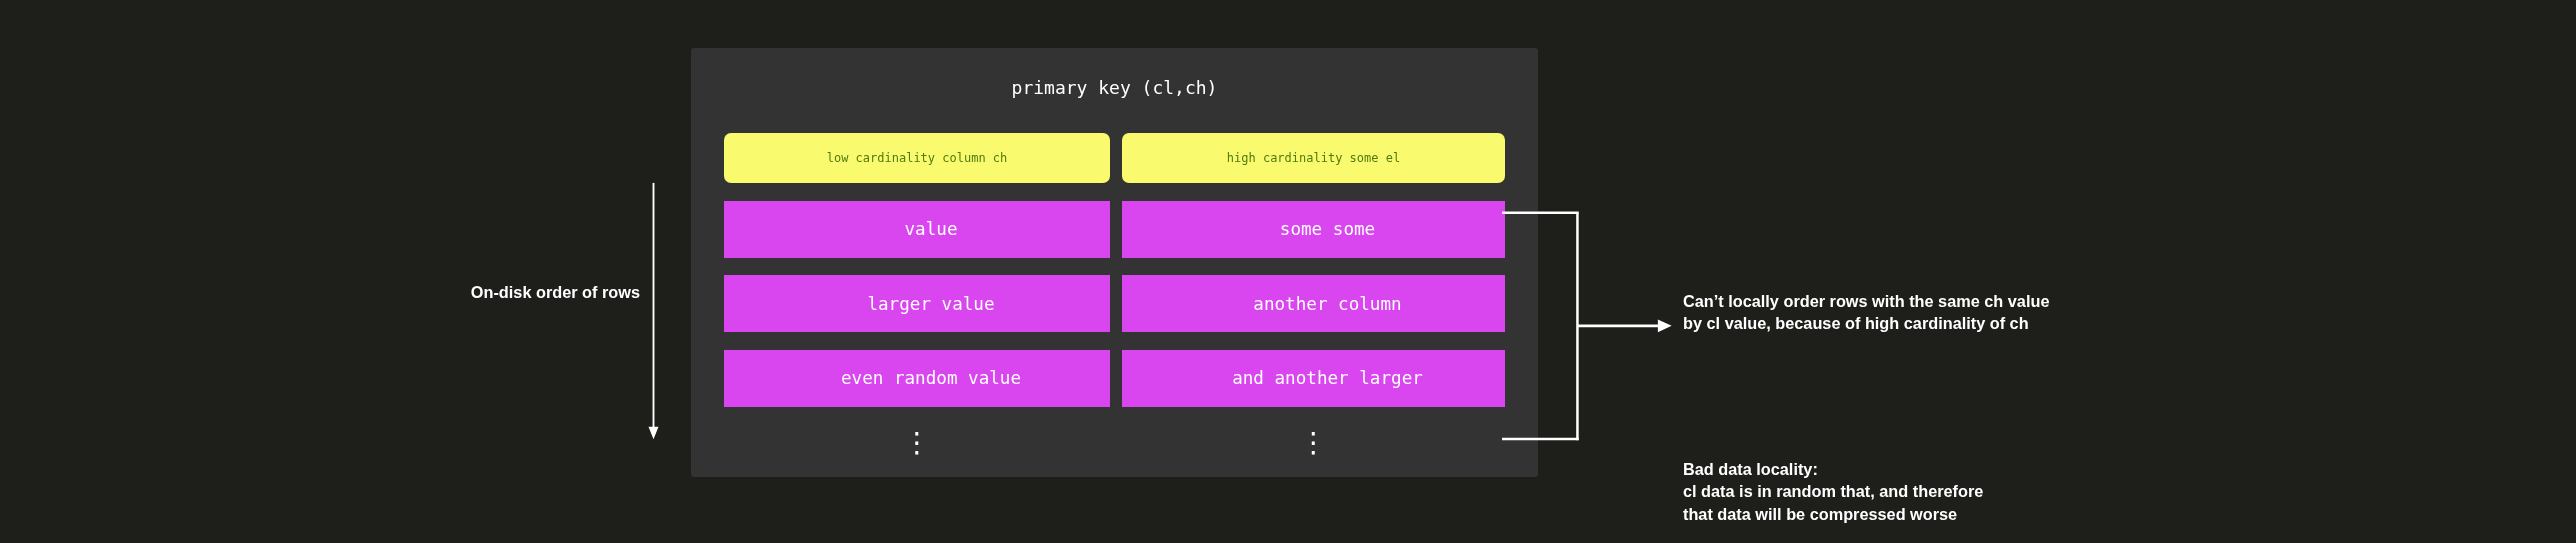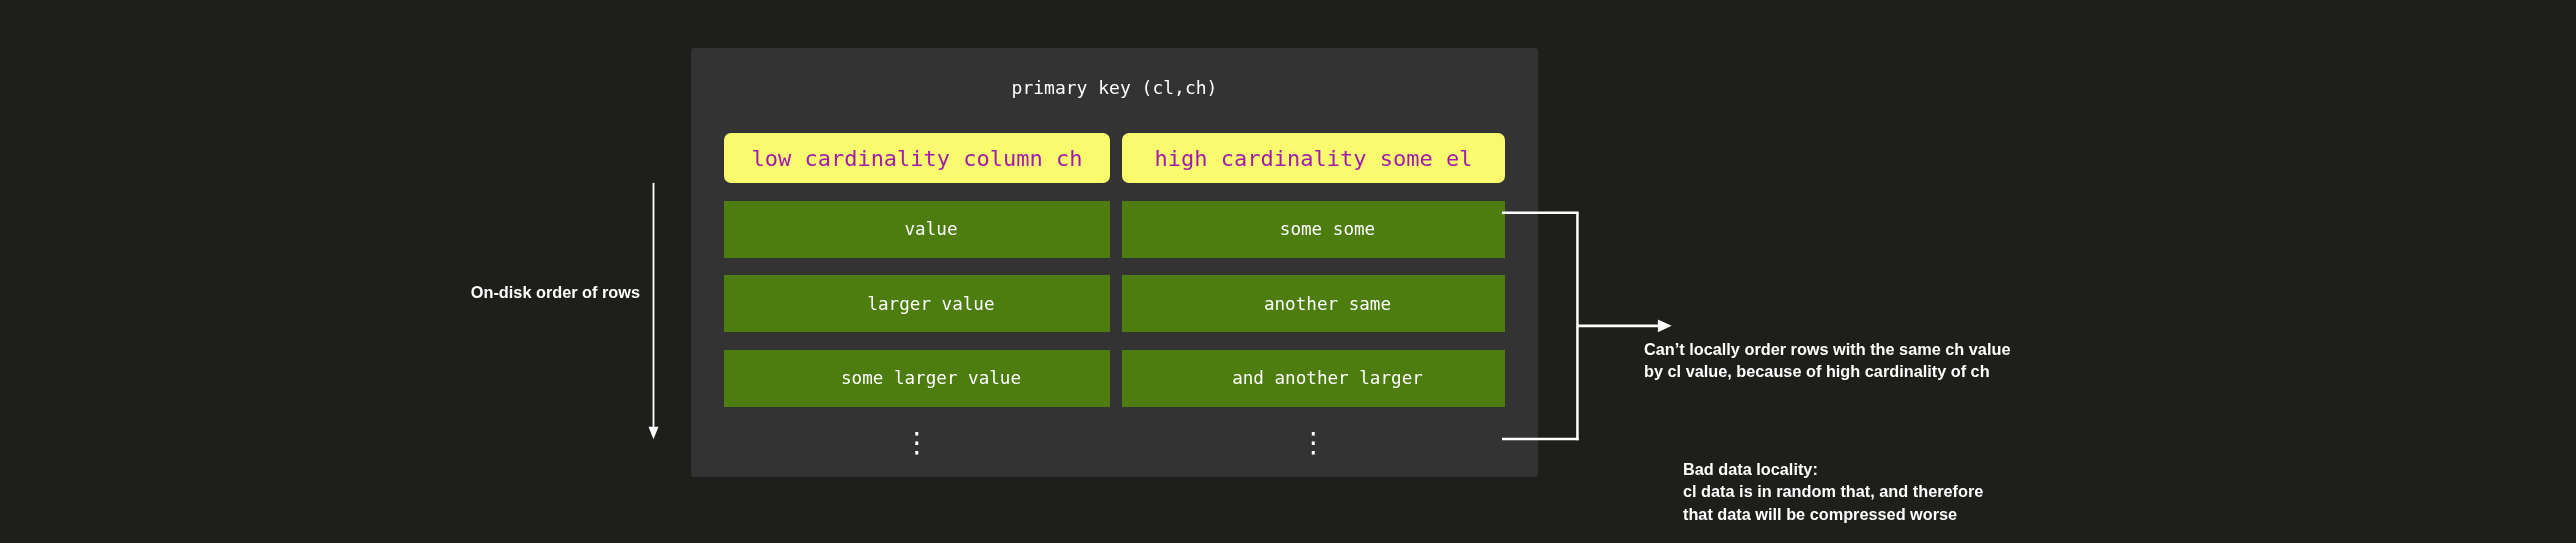--- a/index.html
+++ b/index.html
@@ -50,30 +50,30 @@
   .column.left  { left: 33px; }
   .column.right { left: 431px; width: 383px; }
 
   .col-header {
     height: 50px;
     background: #fafa6e;
     border-radius: 7px;
     display: flex;
     align-items: center;
     justify-content: center;
-    color: #a21caf;
+    color: #4d7c0f;
     font-family: "DejaVu Sans Mono", "Liberation Mono", monospace;
-    font-size: 22px;
+    font-size: 12px;
     white-space: nowrap;
   }
 
   .cell {
     margin-top: 17.6px;
     height: 57px;
-    background: #4d7c0f;
+    background: #d946ef;
     display: flex;
     align-items: center;
     justify-content: center;
     color: #ffffff;
     font-family: "DejaVu Sans Mono", "Liberation Mono", monospace;
     font-size: 17.6px;
     white-space: nowrap;
     padding-left: 28px;
   }
 
@@ -121,44 +121,44 @@
 
   
   .note {
     position: absolute;
     color: #ffffff;
     font-size: 16.3px;
     font-weight: bold;
     line-height: 1.38;
     white-space: nowrap;
   }
-  #note-top    { left: 1644px; top: 290px; margin-top: 48px; }
+  #note-top    { left: 1683px; top: 290px; }
   #note-bottom { left: 1683px; top: 424px; margin-top: 34px; }
 </style>
 </head>
 <body>
 
 <div id="root">
 
   <div id="panel">
 
     <div id="panel-title">primary key (cl,ch)</div>
 
     <div class="column left">
       <div class="col-header">low cardinality column ch</div>
       <div class="cell">value</div>
       <div class="cell">larger value</div>
-      <div class="cell">some larger value</div>
+      <div class="cell">even random value</div>
       <div class="ellipsis">⋮</div>
     </div>
 
     <div class="column right">
       <div class="col-header">high cardinality some el</div>
       <div class="cell">some some</div>
-      <div class="cell">another same</div>
+      <div class="cell">another column</div>
       <div class="cell">and another larger</div>
       <div class="ellipsis">⋮</div>
     </div>
 
   </div>
 
   <div id="ondisk-label">On-disk order of rows</div>
 
   <svg id="ondisk-arrow" viewBox="0 0 40 410" width="25" height="258">
     <line x1="20" y1="0" x2="20" y2="392" stroke="#ffffff" stroke-width="3"></line>

